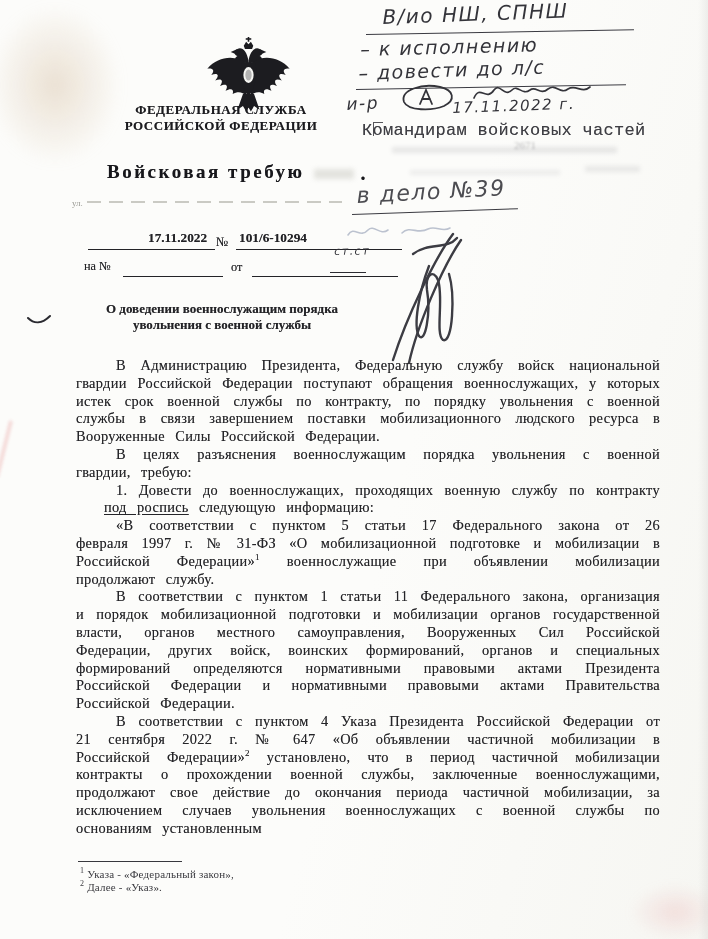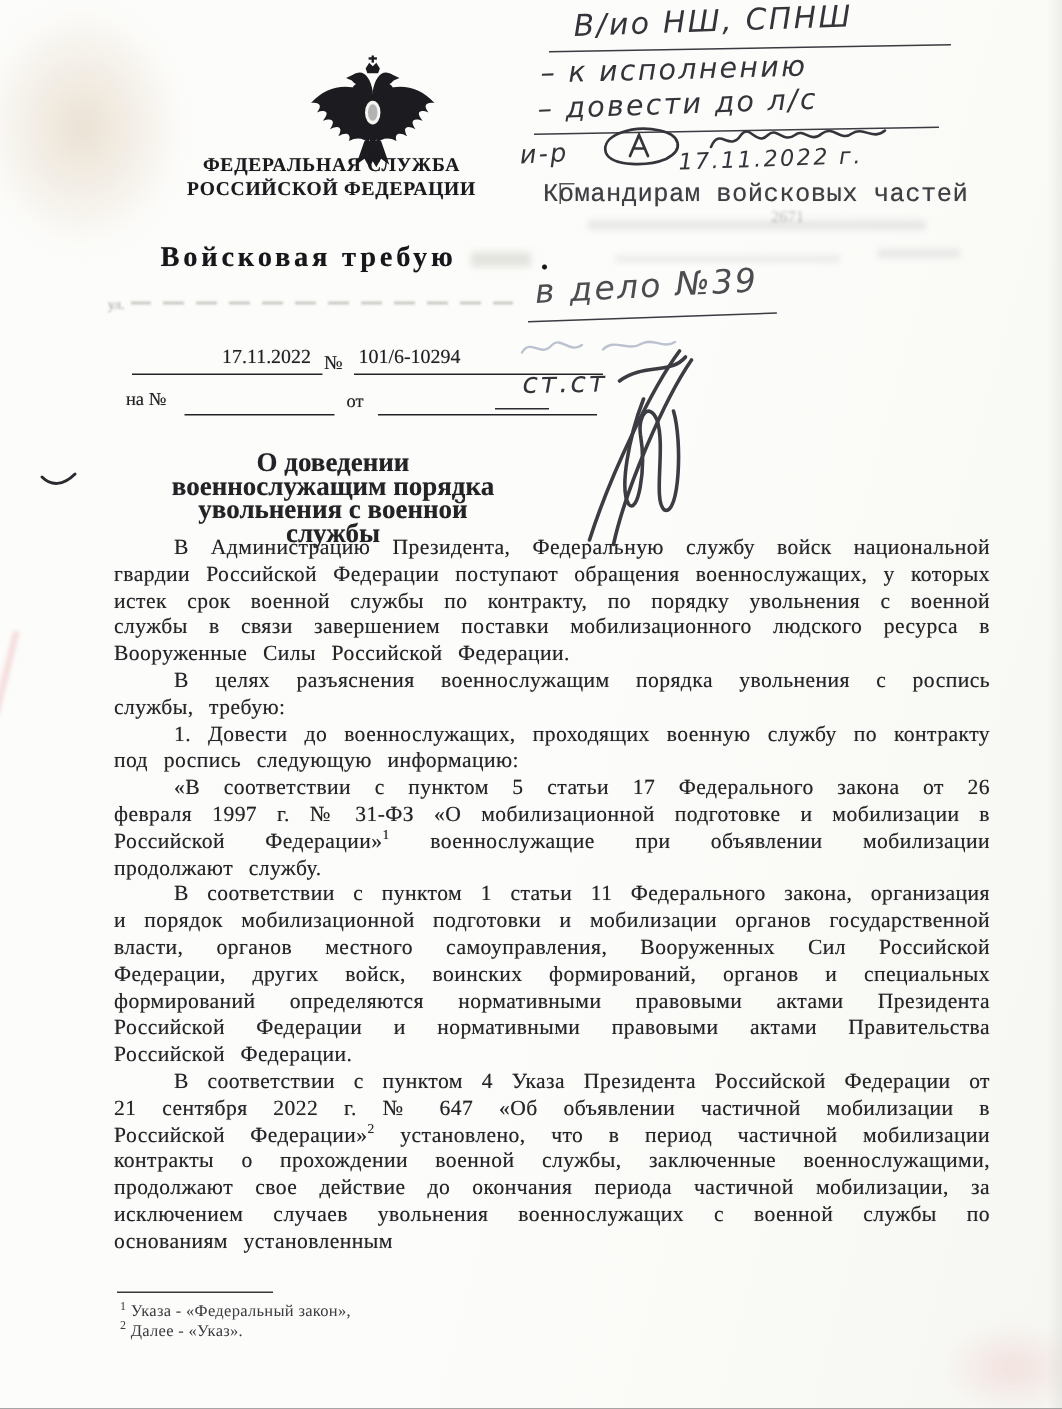--- a/index.html
+++ b/index.html
@@ -28,26 +28,26 @@
   .unit-smudge{display:inline-block;width:40px;height:10px;margin-left:10px;
       background:#cfcfc8;opacity:.55;filter:blur(2.5px);vertical-align:middle;}
   .unit-dot{display:inline-block;margin-left:6px;font-size:20px;vertical-align:-2px;}
   .addr{left:72px;top:198px;width:300px;font-size:9px;color:#9a9a94;filter:blur(.6px);white-space:nowrap;}
   .addr .dashes{display:inline-block;width:255px;height:2px;margin-left:4px;vertical-align:3px;
       background:repeating-linear-gradient(to right,#bdbdb6 0 14px,transparent 14px 22px);opacity:.8;}
 
   
   .meta-line{border-top:1.4px solid #232327;height:0;}
   .mt{font-size:13px;color:#212125;}
-  .mt.b{font-weight:400;font-size:13.3px;text-align:right;}
+  .mt.b{font-weight:700;font-size:13.3px;text-align:right;}
   .mt.small{font-size:12.3px;}
 
   
   .subject{left:100px;top:301px;width:244px;text-align:center;font-weight:bold;
-      font-size:18px;line-height:15.6px;color:#232327;}
+      font-size:13px;line-height:15.6px;color:#232327;}
 
   
   .recipient{left:362px;top:121px;font-size:17px;letter-spacing:.3px;color:#3e3e44;white-space:nowrap;font-family:Liberation Mono, monospace;}
   .corner-bracket{left:373px;top:122px;width:9px;height:13px;
       border-left:1.6px solid #55555a;border-top:1.6px solid #55555a;}
   .faded-frag{left:514px;top:139px;font-size:11px;color:#7c7c80;opacity:.5;filter:blur(1px);}
   .faded-bar{background:#6a6a70;filter:blur(2px);}
   .fb1{left:392px;top:147px;width:225px;height:6px;opacity:.14;}
   .fb2{left:410px;top:170px;width:150px;height:5px;opacity:.10;}
   .fb3{left:585px;top:166px;width:55px;height:6px;opacity:.12;}
@@ -58,28 +58,28 @@
   .hw-line{height:0;border-top:1.6px solid #3b3b42;transform-origin:left top;}
   .hw1{left:382px;top:5px;font-size:20px;transform:rotate(-2deg);}
   .hwl1{left:366px;top:34px;width:268px;transform:rotate(-1deg);}
   .hw2{left:360px;top:38px;font-size:19px;transform:rotate(-1.5deg);}
   .hw3{left:358px;top:62px;font-size:19px;transform:rotate(-2deg);}
   .hwl3{left:356px;top:89px;width:270px;transform:rotate(-1deg);}
   .hw4{left:346px;top:94px;font-size:17px;transform:rotate(-3deg);}
   .hwdate{left:452px;top:99px;font-size:15px;transform:rotate(-2deg);}
   .hwcase{left:356px;top:183px;font-size:22px;transform:rotate(-3deg);opacity:.88;}
   .hwlcase{left:352px;top:214px;width:166px;transform:rotate(-2deg);}
-  .hwst{left:348px;top:245px;font-size:19px;transform:rotate(-1deg);}
+  .hwst{left:334px;top:245px;font-size:11px;transform:rotate(-1deg);}
   .stray-line{left:330px;top:272px;width:36px;height:0;border-top:1.5px solid #2c2c32;}
 
   
   .body-text{left:76px;top:357px;width:584px;font-size:14.4px;line-height:17.8px;
       text-align:justify;letter-spacing:.3px;word-spacing:6.5px;color:#242428;}
   .body-text p{margin:0;text-indent:40px;}
-  .u{text-underline-offset:2px;}
+  .u{text-decoration:underline;text-underline-offset:2px;margin-left:28px;}
   sup.ref{font-size:9px;line-height:0;}
 
   
   .fn-divider{left:78px;top:861px;width:104px;height:0;border-top:1.6px solid #38383d;}
   .fn{left:80px;font-size:11px;color:#3a3a3f;letter-spacing:.2px;}
   .fn1{top:866px;} .fn2{top:879px;}
   .fn sup{font-size:8px;}
 
   svg{display:block;}
 </style>
@@ -188,21 +188,21 @@
     <div>увольнения с военной службы</div>
   </div>
   <div class="abs" style="left:26px;top:312px;">
     <svg viewBox="0 0 26 14" width="26" height="14" fill="none" stroke="#2a2a30" stroke-width="2" stroke-linecap="round">
       <path d="M2 6 C8 12 16 12 24 4"></path>
     </svg>
   </div>
 
   <div class="abs body-text soft">
     <p>В Администрацию Президента, Федеральную службу войск национальной гвардии Российской Федерации поступают обращения военнослужащих, у которых истек срок военной службы по контракту, по порядку увольнения с военной службы в связи завершением поставки мобилизационного людского ресурса в Вооруженные Силы Российской Федерации.</p>
-    <p>В целях разъяснения военнослужащим порядка увольнения с роспись службы, требую:</p>
+    <p>В целях разъяснения военнослужащим порядка увольнения с военной гвардии, требую:</p>
     <p><span>1. Довести до военнослужащих, проходящих военную службу по контракту </span><span class="u">под роспись</span><span> следующую информацию:</span></p>
     <p><span>«В соответствии с пунктом 5 статьи 17 Федерального закона от 26 февраля 1997 г. № 31-ФЗ «О мобилизационной подготовке и мобилизации в Российской Федерации»</span><sup class="ref">1</sup><span> военнослужащие при объявлении мобилизации продолжают службу.</span></p>
     <p>В соответствии с пунктом 1 статьи 11 Федерального закона, организация и порядок мобилизационной подготовки и мобилизации органов государственной власти, органов местного самоуправления, Вооруженных Сил Российской Федерации, других войск, воинских формирований, органов и специальных формирований определяются нормативными правовыми актами Президента Российской Федерации и нормативными правовыми актами Правительства Российской Федерации.</p>
     <p><span>В соответствии с пунктом 4 Указа Президента Российской Федерации от 21 сентября 2022 г. № 647 «Об объявлении частичной мобилизации в Российской Федерации»</span><sup class="ref">2</sup><span> установлено, что в период частичной мобилизации контракты о прохождении военной службы, заключенные военнослужащими, продолжают свое действие до окончания периода частичной мобилизации, за исключением случаев увольнения военнослужащих с военной службы по основаниям установленным</span></p>
   </div>
 
   <div class="abs fn-divider"></div>
   <div class="abs fn fn1"><sup>1</sup><span> Указа - «Федеральный закон»,</span></div>
   <div class="abs fn fn2"><sup>2</sup><span> Далее - «Указ».</span></div>
 

